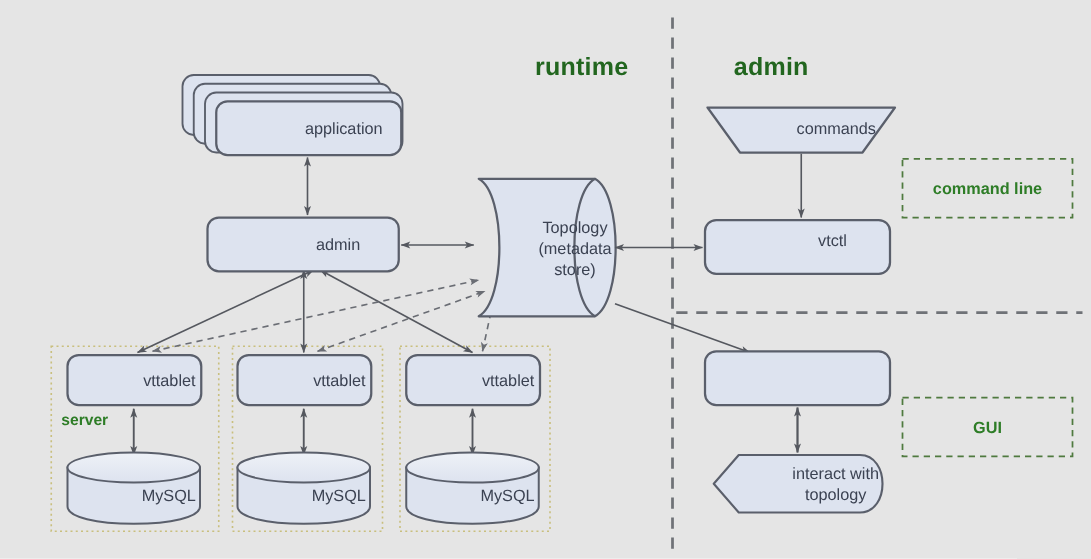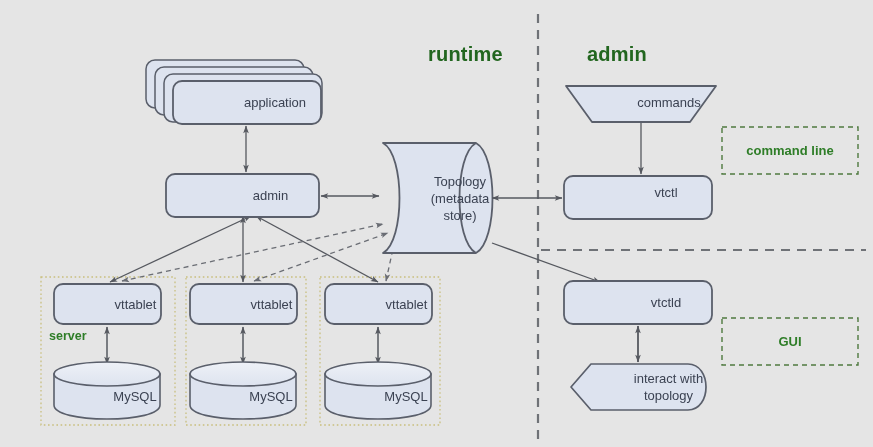--- a/index.html
+++ b/index.html
@@ -239,21 +239,20 @@
   <div class="node-label" style="left:166px; top:174px; width:153px; height:43px;">admin</div>
 
   <div class="node-label" style="left:386px; top:148px; width:92px; height:100px; line-height:17px;">Topology
 (metadata
 store)</div>
 
   <div class="node-label" style="left:566px; top:86px; width:150px; height:33px;">commands</div>
 
   <div class="node-label" style="left:564px; top:176px; width:148px; height:32px;">vtctl</div>
 
-  <div class="node-label" style="left:564px; top:281px; width:148px; height:43px;">vtctld</div>
 
   <div class="node-label" style="left:578px; top:364px; width:125px; height:46px; line-height:17px;">interact with
 topology</div>
 
   <div class="node-label" style="left:54px; top:284px; width:107px; height:40px;">vttablet</div>
   <div class="node-label" style="left:190px; top:284px; width:107px; height:40px;">vttablet</div>
   <div class="node-label" style="left:325px; top:284px; width:107px; height:40px;">vttablet</div>
 
   <div class="node-label" style="left:54px; top:378px; width:106px; height:36px;">MySQL</div>
   <div class="node-label" style="left:190px; top:378px; width:106px; height:36px;">MySQL</div>

